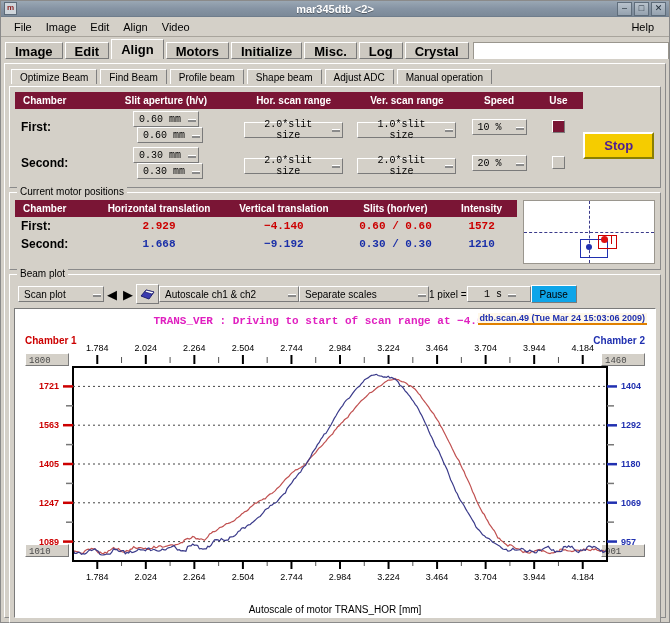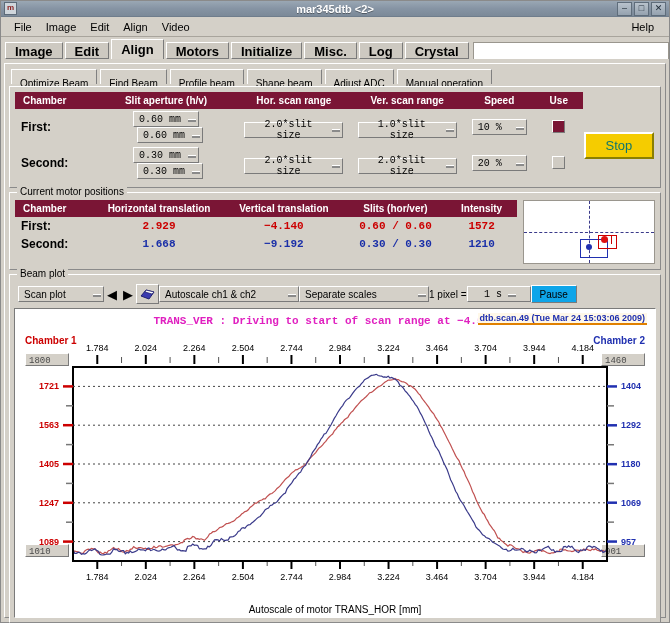--- a/index.html
+++ b/index.html
@@ -94,21 +94,21 @@
     border-top: 1px solid #ffffff; border-left: 1px solid #ffffff;
     border-right: 1px solid #8a8a8a; border-bottom: 1px solid #8a8a8a;
     padding: 4px;
     box-sizing: border-box;
   }
 
   
   .subtabs { display: flex; align-items: flex-end; height: 16px; padding-left: 2px; }
   .stab {
     font-size: 10px; color: #000;
-    padding: 7px 8px 1px 8px;
+    padding: 1px 8px 1px 8px;
     background: #d4d0c8;
     border-top: 1px solid #ffffff;
     border-left: 1px solid #ffffff;
     border-right: 1px solid #808080;
     margin-right: 3px;
     white-space: nowrap;
     box-sizing: border-box;
     height: 15px; line-height: 13px;
   }
   .stab.sel { background: #d8d4cc; font-weight: normal; }
@@ -180,21 +180,21 @@
     border: 1px solid #ffffff;
     border-right-color: #7a7a7a; border-bottom-color: #7a7a7a;
     background: #cfcbc3;
   }
   .chk.on { background: #7a1535; }
 
   .stopbtn {
     background: #f5cc00;
     border: 2px solid #ffffff;
     border-right-color: #8a7f00; border-bottom-color: #8a7f00;
-    font-size: 13px; font-weight: normal; color: #0f766e;
+    font-size: 13px; font-weight: bold; color: #4c1d95;
     padding: 4px 14px;
     text-align: center;
   }
 
   
   .val-red { color: #cc0000; font-family: "Liberation Mono", monospace; font-size: 11px; font-weight: bold; }
   .val-blue { color: #1a2fa8; font-family: "Liberation Mono", monospace; font-size: 11px; font-weight: bold; }
 
   .posmap {
     width: 130px; height: 62px; background: #ffffff;

